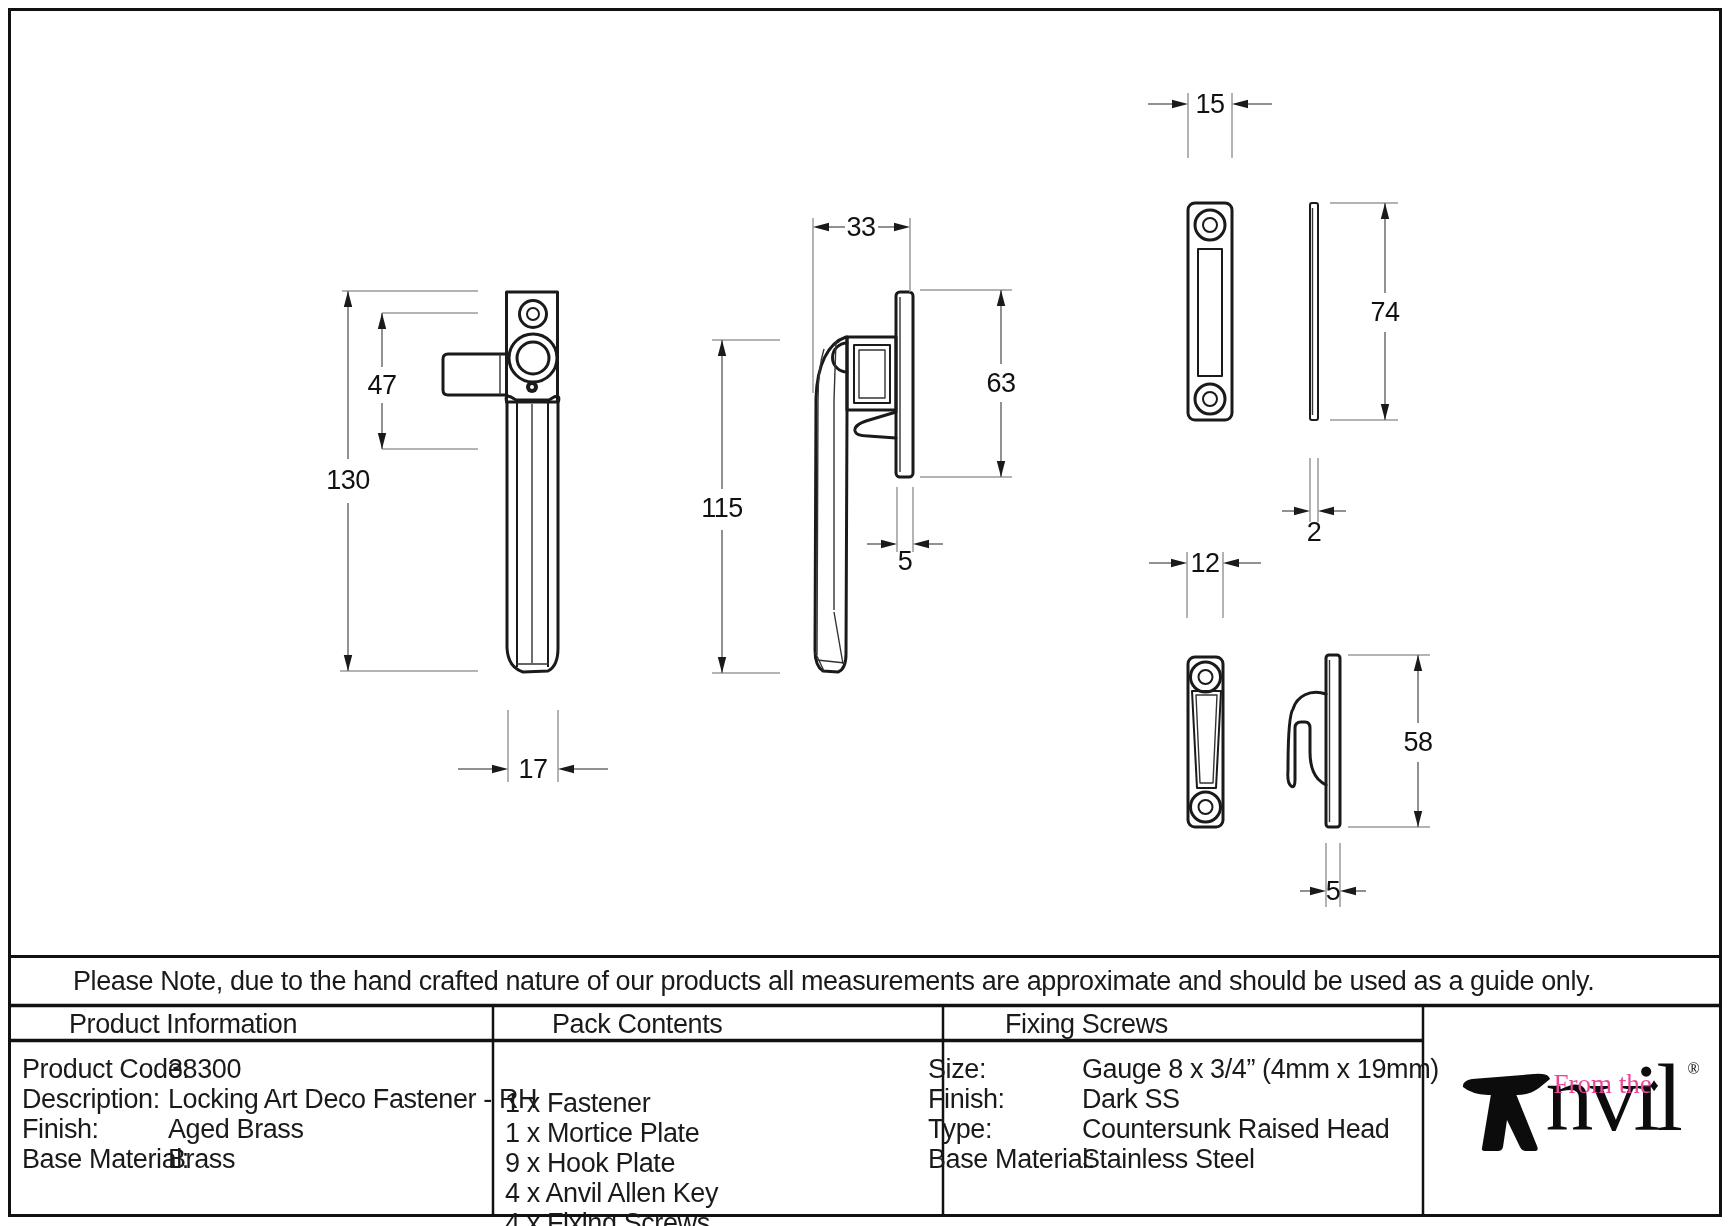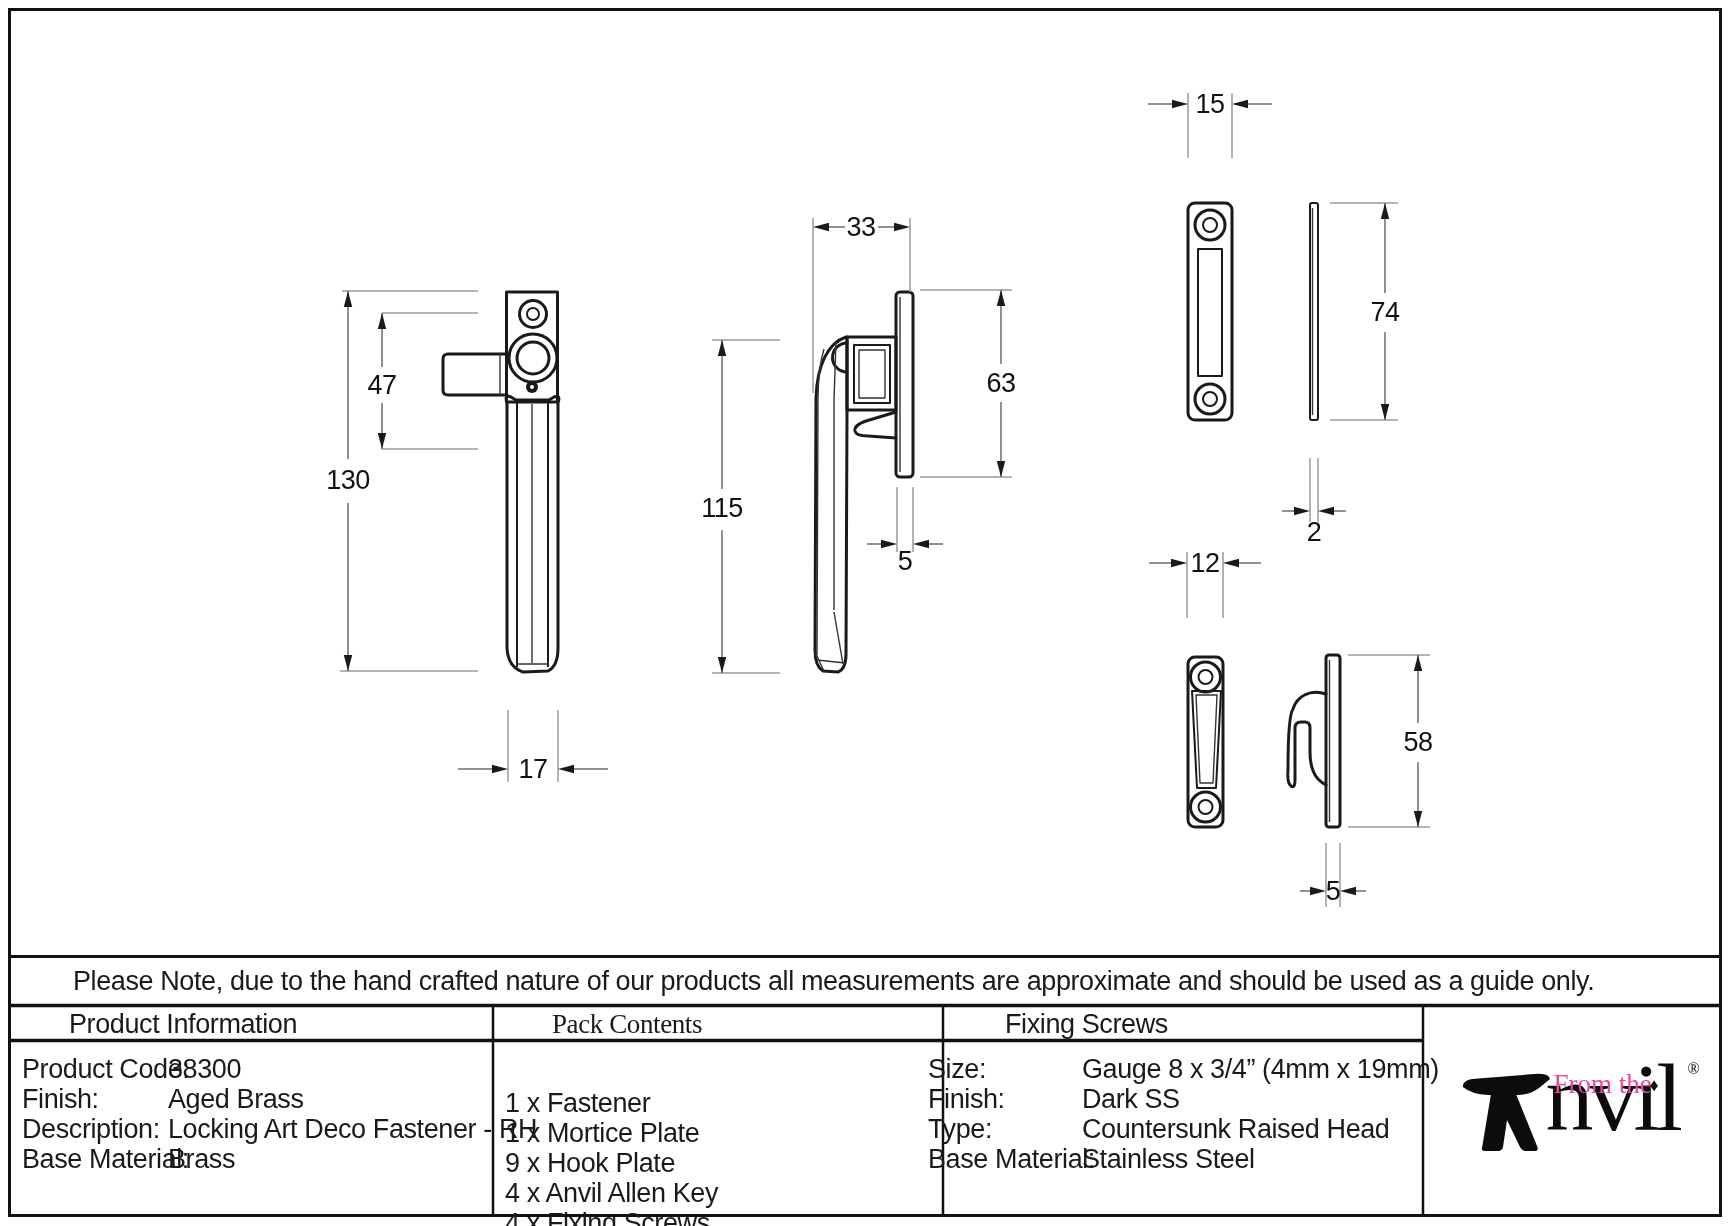--- a/index.html
+++ b/index.html
@@ -174,32 +174,32 @@
       <path class="dim" d="M1300,891 H1311 M1355,891 H1366"></path>
       <polygon class="ah" points="1326,891 1310,886.8 1310,895.2"></polygon>
       <polygon class="ah" points="1340,891 1356,886.8 1356,895.2"></polygon>
       <text x="1333" y="900">5</text>
     </g>
   </svg>
 
   <div class="txt" style="left:26px;top:957px;height:48px;line-height:48px;">Please Note, due to the hand crafted nature of our products all measurements are approximate and should be used as a guide only.</div>
 
   <div class="txt hdr" style="left:22px;top:1006px;">Product Information</div>
-  <div class="txt hdr" style="left:505px;top:1006px;font-family:Liberation Serif, serif;">Pack Contents</div>
+  <div class="txt hdr" style="left:505px;top:1006px;">Pack Contents</div>
   <div class="txt hdr" style="left:958px;top:1006px;text-align:center;">Fixing Screws</div>
 
   <div class="col w1" style="left:22px;top:1054px;">
     <div class="trow">
       <span class="lbl">Product Code:</span><span>38300</span>
     </div>
     <div class="trow">
+      <span class="lbl">Description:</span><span>Locking Art Deco Fastener - RH</span>
+    </div>
+    <div class="trow">
       <span class="lbl">Finish:</span><span>Aged Brass</span>
-    </div>
-    <div class="trow">
-      <span class="lbl">Description:</span><span>Locking Art Deco Fastener - RH</span>
     </div>
     <div class="trow">
       <span class="lbl">Base Material:</span><span>Brass</span>
     </div>
   </div>
 
   <div class="col" style="left:505px;top:1054px;margin-top:34px;">
     <div class="trow">1 x Fastener</div>
     <div class="trow">1 x Mortice Plate</div>
     <div class="trow">9 x Hook Plate</div>

